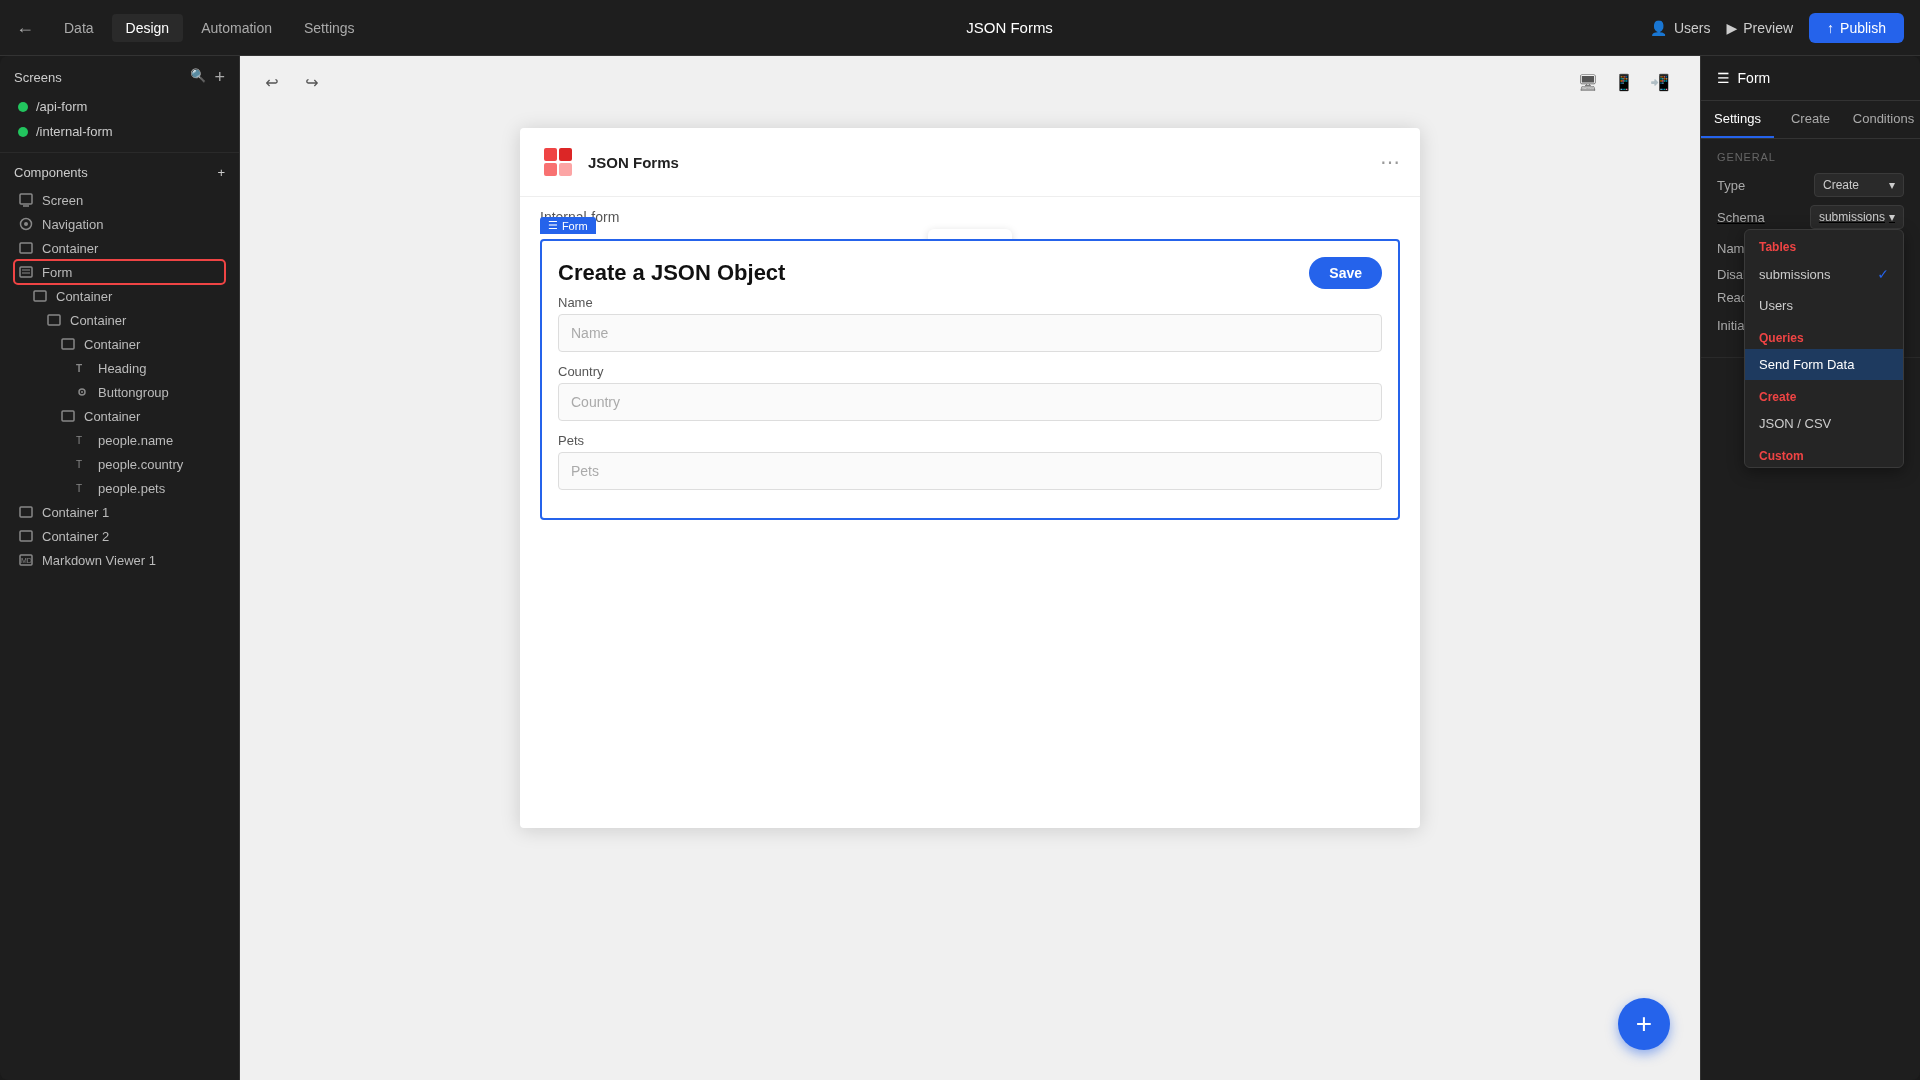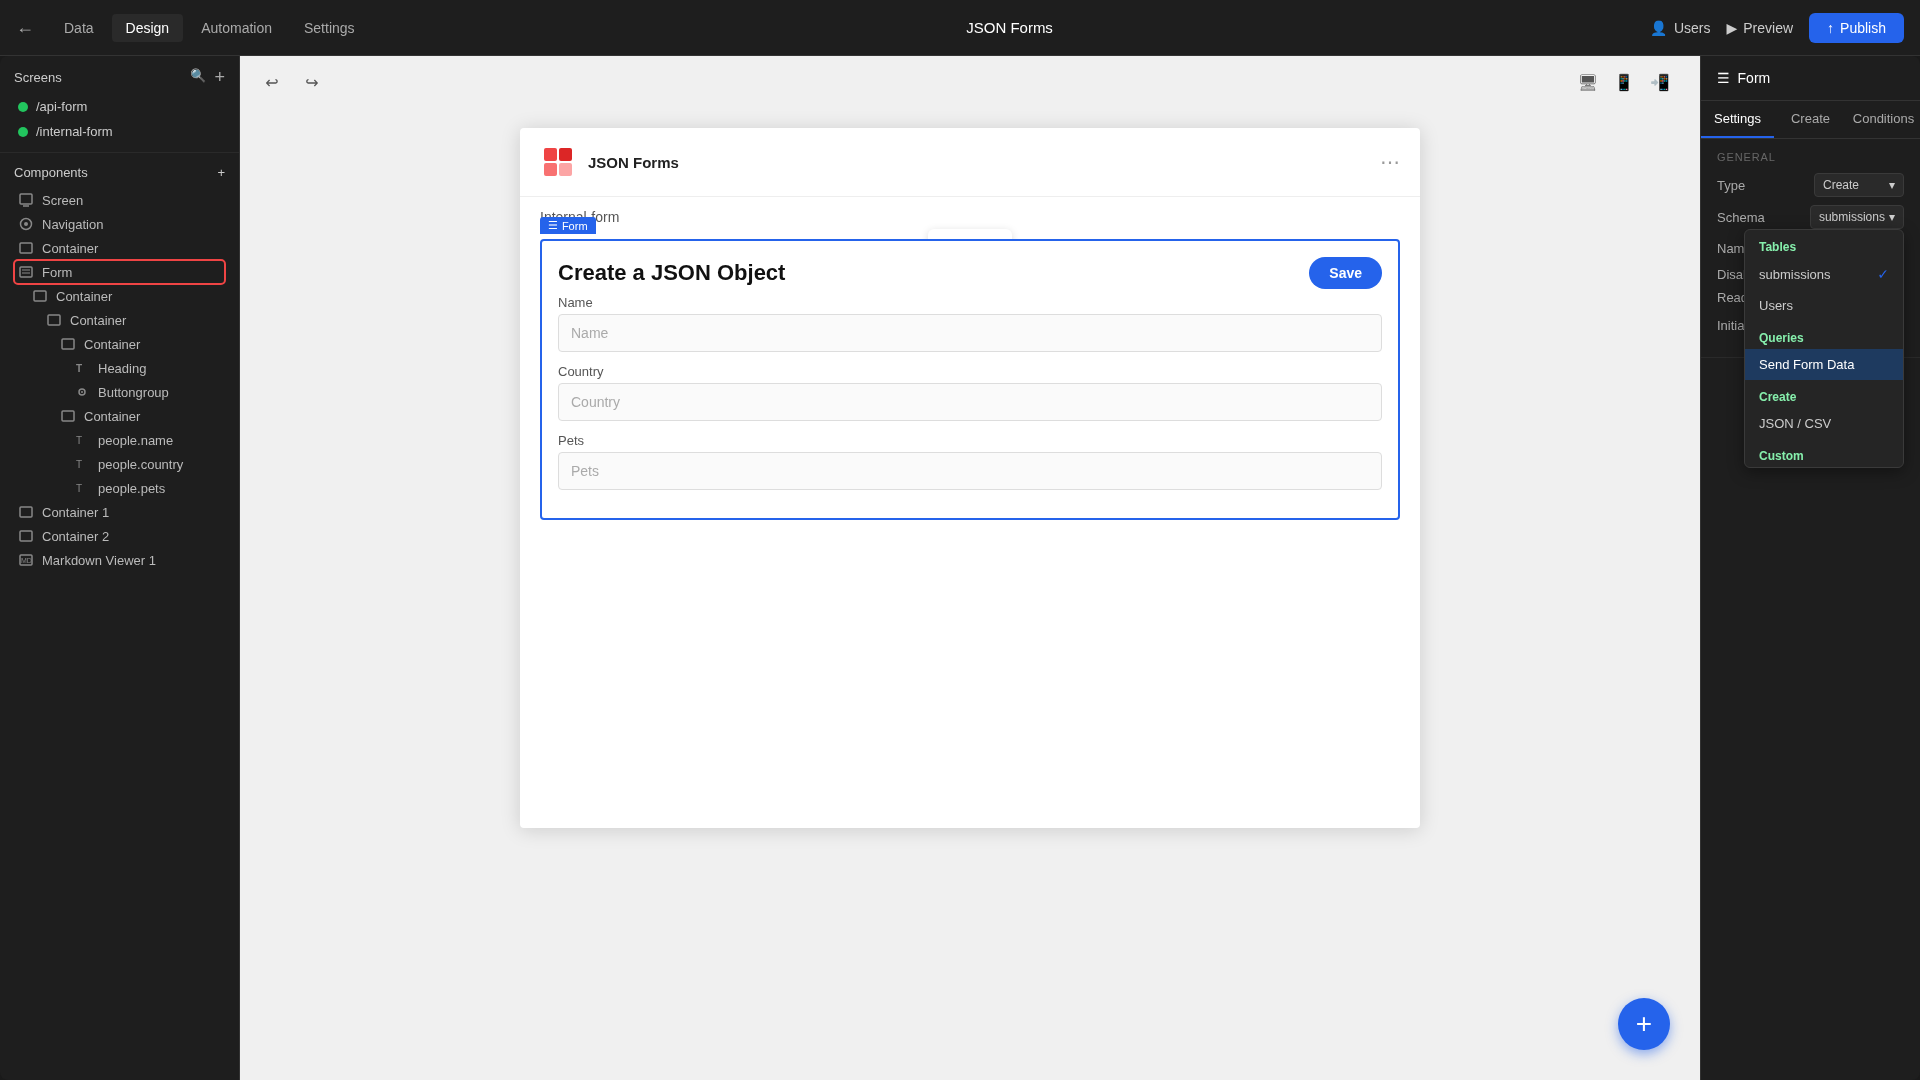--- a/index.html
+++ b/index.html
@@ -472,21 +472,21 @@
       border-radius: 6px;
       min-width: 160px;
       z-index: 100;
       box-shadow: 0 4px 16px rgba(0,0,0,0.4);
       overflow: hidden;
     }
     .dropdown-section-label {
       padding: 10px 14px 4px;
       font-size: 12px;
       font-weight: 600;
-      color: #86efac;
+      color: #ef4444;
       text-transform: none;
     }
     .dropdown-item {
       padding: 8px 14px;
       font-size: 13px;
       color: #ccc;
       cursor: pointer;
       display: flex;
       align-items: center;
       justify-content: space-between;
@@ -494,20 +494,21 @@
     .dropdown-item.highlighted {
       background: #1e3a5f;
       color: #fff;
     }
     .dropdown-check {
       color: #2563eb;
       font-size: 14px;
     }
     .schema-dropdown {
       position: relative;
+      text-decoration: underline;
     }
 
     .inner-tree { overflow-y: auto; flex: 1; }
   </style>
 </head>
 <body>
 
 <div class="top-nav">
   <span class="back-btn">←</span>
   <div class="nav-tabs">

